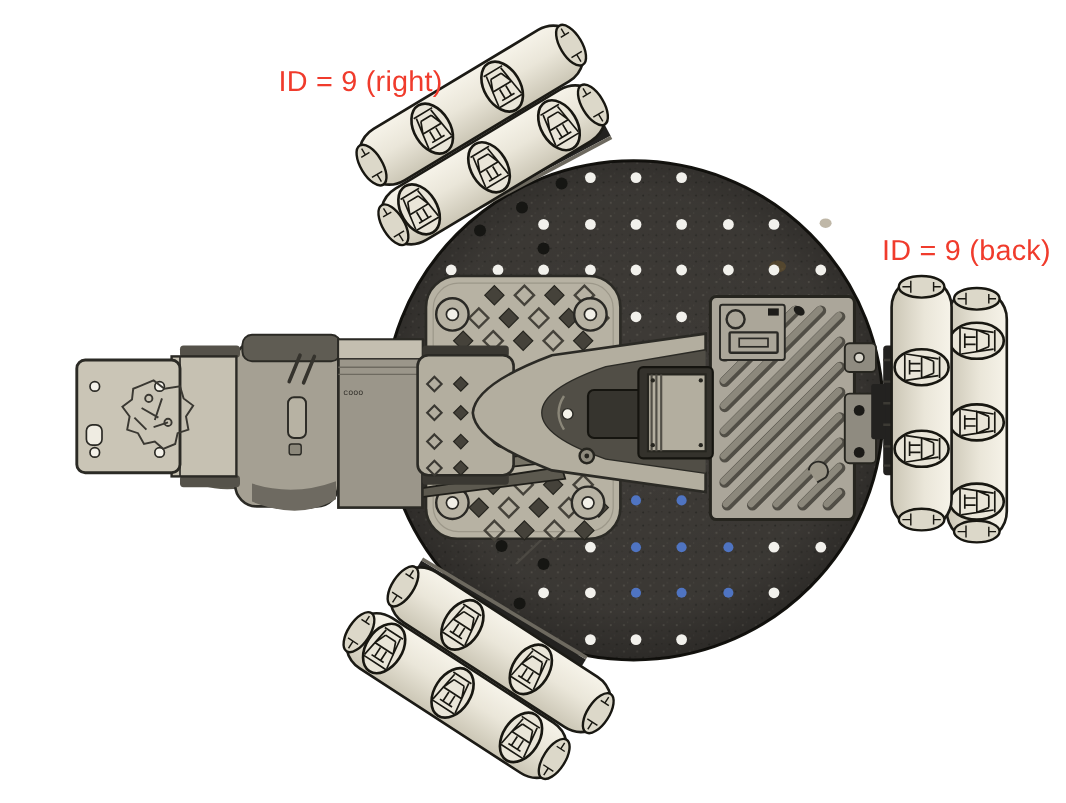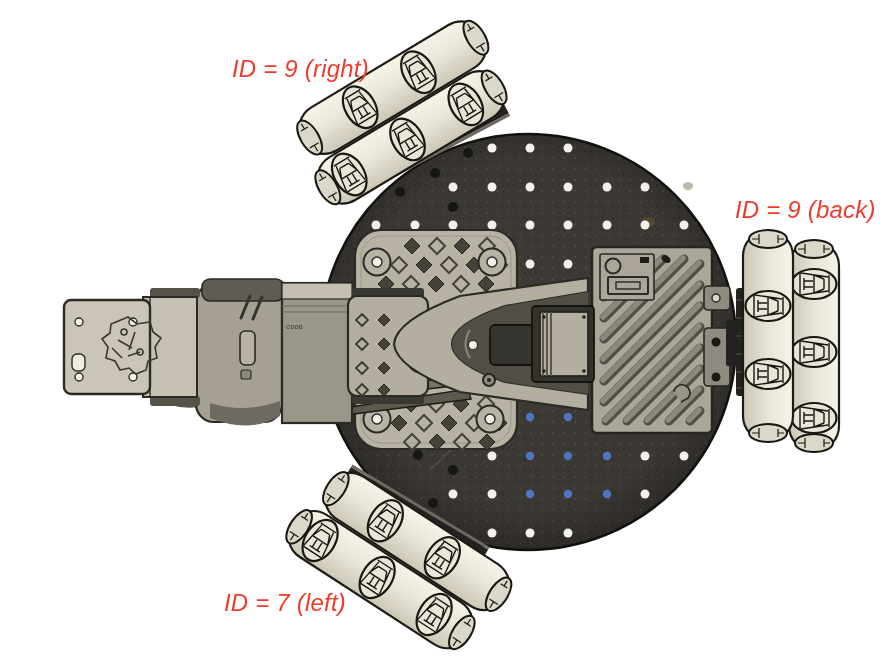--- a/index.html
+++ b/index.html
@@ -3,21 +3,21 @@
 <meta charset="utf-8">
 <style>
   html,body{margin:0;padding:0;background:#ffffff;}
   .stage{
     position:relative;width:888px;height:669px;background:#ffffff;overflow:hidden;
     font-family:"Liberation Sans", sans-serif;
   }
   .stage svg{position:absolute;left:0;top:0;}
   .wheel-label{
     position:absolute;font-size:24px;line-height:1.1;color:var(--accent,#f03b2c);
-    white-space:nowrap;letter-spacing:0.2px;font-style:italic;
+    white-space:nowrap;letter-spacing:0.2px;
   }
   #label-9{left:232px;top:56px;}
   #label-8{left:735px;top:197px;}
   #label-7{left:224px;top:590px;}
 </style>
 </head>
 <body>
 
 <div class="stage" style="--accent: #f03b2c;">
 
@@ -341,14 +341,13 @@
         <use href="#endcap" x="-97"></use>
           <use href="#endcap" x="97"></use>
         <use href="#hub" x="-30"></use>
           <use href="#hub" x="38"></use>
       </g>
     </g>
   </svg>
 
   <div id="label-9" class="wheel-label">ID = 9 (right)</div>
   <div id="label-8" class="wheel-label">ID = 9 (back)</div>
-  <div id="label-7" class="wheel-label">ID = 7 (left)</div>
 </div>
 
 </body></html>

